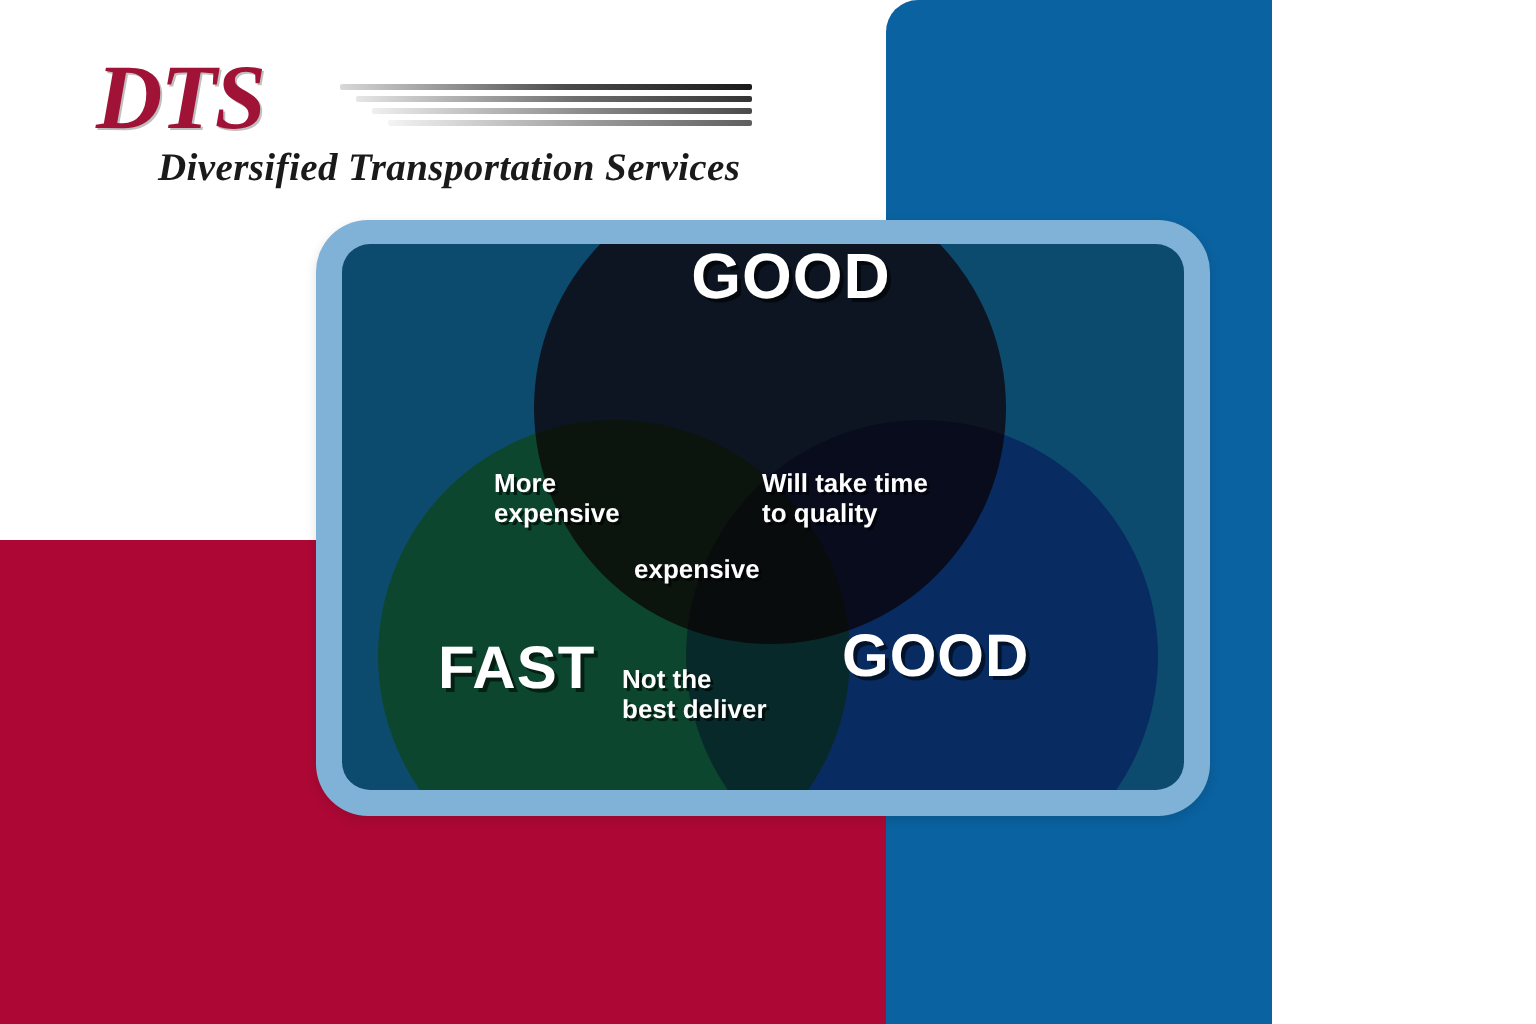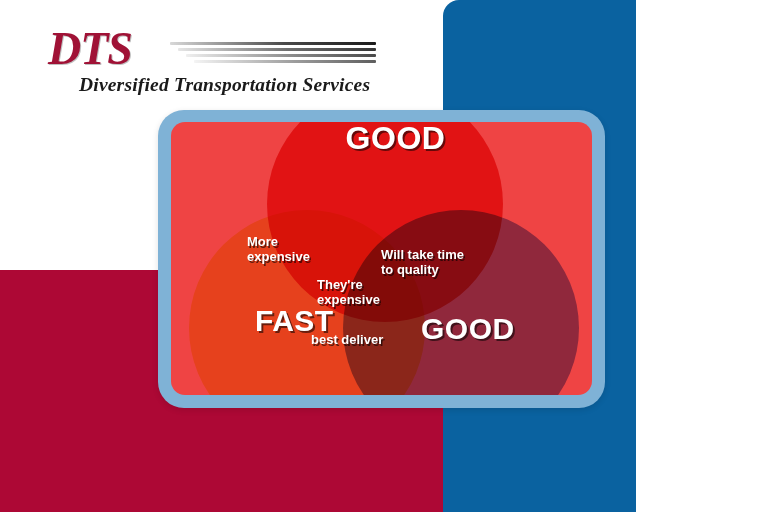--- a/index.html
+++ b/index.html
@@ -56,21 +56,21 @@
   }
 
   
   .card-frame{
     position:absolute;left:158px;top:110px;width:447px;height:298px;
     background:#7FB2D6;border-radius:26px;
     box-shadow:0 2px 6px rgba(0,0,0,.12);
   }
   .card-inner{
     position:absolute;left:13px;top:12px;right:13px;bottom:13px;
-    background:#ef4444;border-radius:14px;overflow:hidden;
+    background:#0c4a6e;border-radius:14px;overflow:hidden;
   }
   .venn{position:absolute;inset:0;}
   .circle{position:absolute;border-radius:50%;mix-blend-mode:multiply;}
   .c-good{
     left:96px;top:-36px;width:236px;height:236px;
     background:#F0474B;
   }
   .c-fast{
     left:18px;top:88px;width:236px;height:236px;
     background:#F6F26A;
@@ -79,31 +79,31 @@
     left:172px;top:88px;width:236px;height:236px;
     background:#9A94E0;
   }
 
   .vlabel{
     position:absolute;color:#ffffff;font-weight:bold;
     text-shadow:2px 2px 0 rgba(0,0,0,.55);
     letter-spacing:.5px;white-space:nowrap;
   }
   .lbl-good{left:0;right:0;top:-2px;text-align:center;font-size:32px;padding-left:28px;}
-  .lbl-fast{left:48px;top:182px;font-size:30px;margin-left:36px;}
+  .lbl-fast{left:48px;top:196px;font-size:30px;}
   .lbl-cheap{left:250px;top:190px;font-size:30px;}
 
   .vsmall{
     position:absolute;color:#ffffff;font-weight:bold;
     font-size:13px;line-height:15px;text-align:left;
     text-shadow:1.5px 1.5px 0 rgba(0,0,0,.6);
     white-space:nowrap;
   }
   .s-more{left:76px;top:112px;width:110px;}
-  .s-time{left:210px;top:125px;width:130px;}
+  .s-time{left:210px;top:112px;width:130px;}
   .s-dream{left:146px;top:155px;width:110px;}
   .s-notq{left:140px;top:210px;width:122px;}
 
   
   .contact{position:absolute;left:0;top:424px;width:768px;height:50px;}
 </style>
 </head>
 <body>
 
 <div class="stage">
@@ -139,24 +139,24 @@
 
         <div class="vsmall s-more">
           <div>More</div>
           <div>expensive</div>
         </div>
         <div class="vsmall s-time">
           <div>Will take time</div>
           <div>to quality</div>
         </div>
         <div class="vsmall s-dream">
-          <div>They're</div>
           <div>expensive</div>
         </div>
         <div class="vsmall s-notq">
+          <div>Not the</div>
           <div>best deliver</div>
         </div>
 
       </div>
     </div>
   </div>
 
   <div class="contact">
 
     

